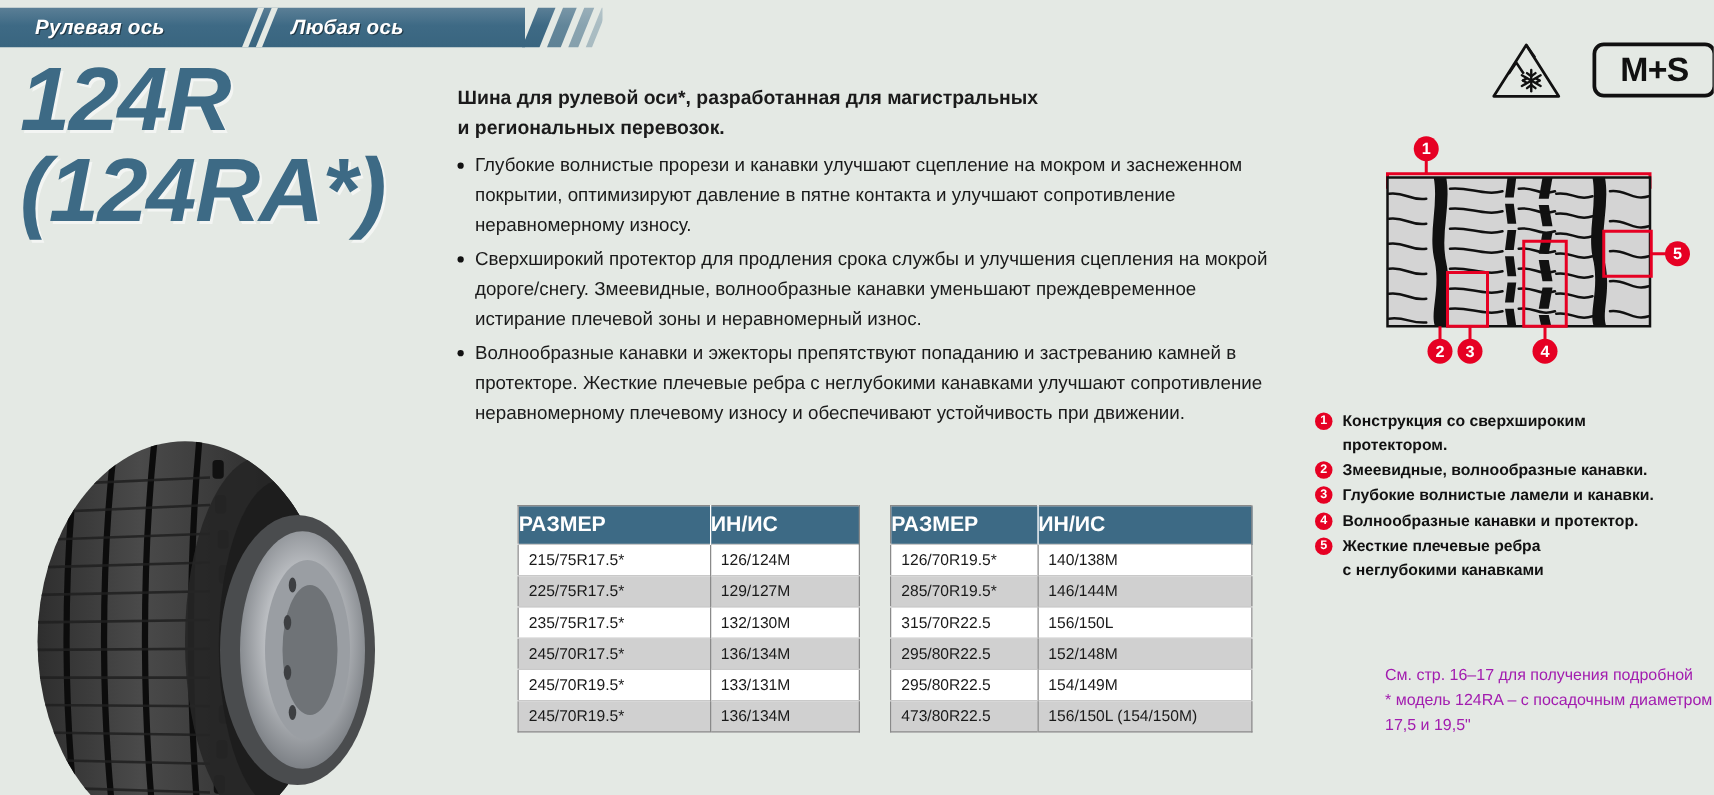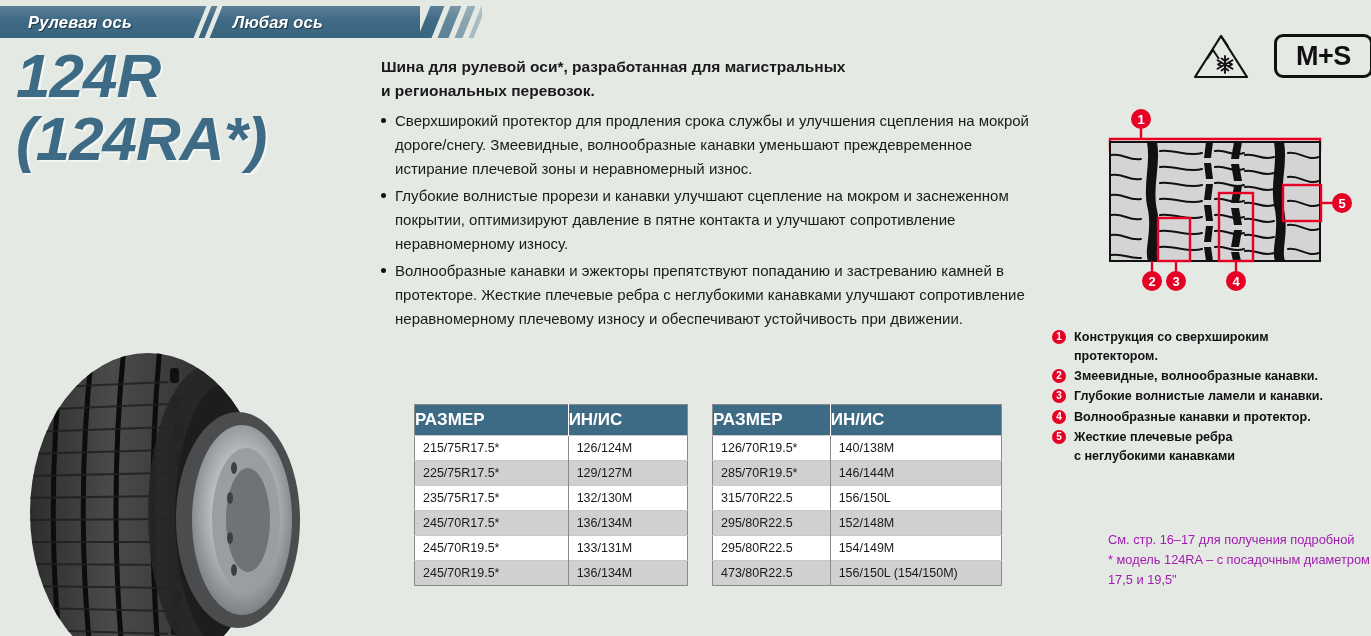--- a/index.html
+++ b/index.html
@@ -54,41 +54,40 @@
     transform: skewX(-22deg);
   }
 
   
   .model-title {
     position: absolute;
     left: 16px; top: 44px;
     width: 330px;
     font-style: italic;
     font-weight: bold;
-    font-size: 62px;
+    font-size: 72px;
     line-height: 1.02;
     color: #3d6a85;
     letter-spacing: -1px;
     text-shadow: 2px 2px 0 rgba(255,255,255,0.55);
   }
   .model-title .line2 { display:block; }
 
   
   .tire-photo {
     position: absolute;
     left: 20px; top: 338px;
     width: 300px; height: 300px;
   }
 
   
   .body-col {
     position: absolute;
-    left: 366px; top: 55px;
+    left: 366px; top: 67px;
     width: 650px;
-    margin-left: 15px;
   }
   .lead {
     font-size: 15.5px;
     font-weight: bold;
     color: #1a1a1a;
     line-height: 1.55;
     margin: 0 0 6px 0;
   }
   ul.bullets {
     list-style: none;
@@ -308,22 +307,22 @@
       </g>
     </svg>
   </div>
 
   <div class="body-col">
     <p class="lead">
       <span>Шина для рулевой оси*, разработанная для магистральных</span><br>
       <span>и региональных перевозок.</span>
     </p>
     <ul class="bullets">
+      <li>Глубокие волнистые прорези и канавки улучшают сцепление на мокром и заснеженном покрытии, оптимизируют давление в пятне контакта и улучшают сопротивление неравномерному износу.</li>
       <li>Сверхширокий протектор для продления срока службы и улучшения сцепления на мокрой дороге/снегу. Змеевидные, волнообразные канавки уменьшают преждевременное истирание плечевой зоны и неравномерный износ.</li>
-      <li>Глубокие волнистые прорези и канавки улучшают сцепление на мокром и заснеженном покрытии, оптимизируют давление в пятне контакта и улучшают сопротивление неравномерному износу.</li>
       <li>Волнообразные канавки и эжекторы препятствуют попаданию и застреванию камней в протекторе. Жесткие плечевые ребра с неглубокими канавками улучшают сопротивление неравномерному плечевому износу и обеспечивают устойчивость при движении.</li>
     </ul>
   </div>
 
   <div class="table-wrap left">
     <table class="spec">
       <thead>
         <tr>
           <th>РАЗМЕР</th>
           <th>ИН/ИС</th>

